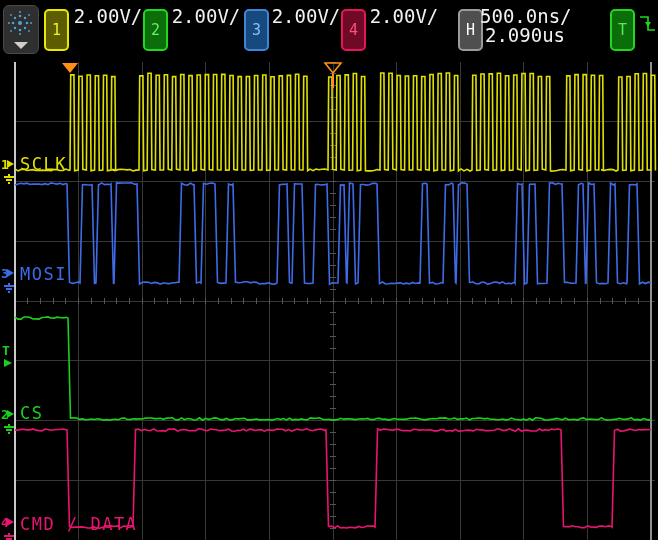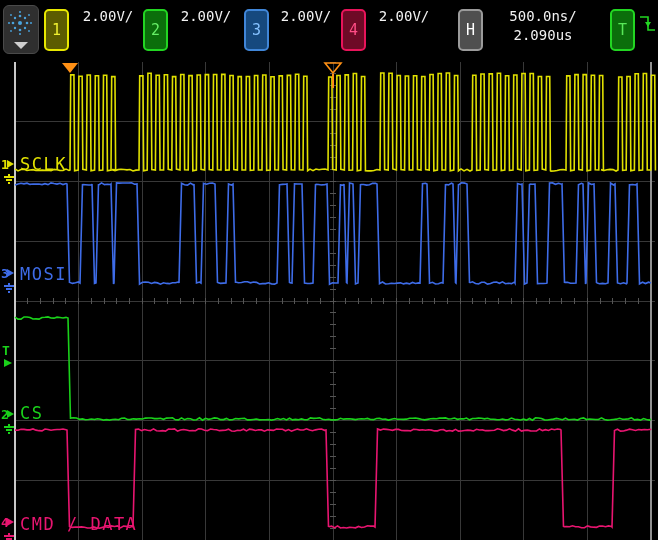--- a/index.html
+++ b/index.html
@@ -6,21 +6,21 @@
   .screen{position:relative;width:658px;height:540px;background:#000;overflow:hidden;
           font-family:"DejaVu Sans Mono","Liberation Mono",monospace;}
   .toolbar{position:absolute;left:0;top:0;width:658px;height:62px;background:#000;}
   .logo-btn{position:absolute;left:3px;top:5px;width:34px;height:47px;background:#2f2f2f;
             border:1px solid #4a4a4a;border-radius:6px;}
   .logo-caret{position:absolute;left:10px;bottom:4px;width:0;height:0;
               border-left:7px solid transparent;border-right:7px solid transparent;
               border-top:7px solid #cfcfcf;}
   .badge{position:absolute;top:9px;width:21px;height:38px;border-radius:5px;border:2px solid;
          display:flex;align-items:center;justify-content:center;font-size:15px;}
-  .vals{position:absolute;top:7px;text-align:center;color:#f2f2f2;font-size:14px;line-height:19px;white-space:pre;}
+  .vals{position:absolute;top:7px;text-align:center;color:#f2f2f2;font-size:19px;line-height:19px;white-space:pre;}
   .scopewrap{position:absolute;left:0;top:62px;width:658px;height:478px;}
   svg text{font-family:"DejaVu Sans Mono","Liberation Mono",monospace;}
 </style>
 </head>
 <body>
 
 <div class="screen">
   <div class="toolbar">
 
     <div class="logo-btn">
@@ -64,21 +64,21 @@
     <div class="vals" style="left:262px;width:88px"><div>2.00V/</div></div>
 
     <div class="badge" style="left: 341px; background: rgb(110, 10, 38); border-color: rgb(232, 20, 90); color: rgb(255, 77, 133);">
         <span>4</span>
       </div>
     <div class="vals" style="left:364px;width:80px"><div>2.00V/</div></div>
 
     <div class="badge" style="left: 458px; background: rgb(79, 79, 79); border-color: rgb(155, 155, 155); color: rgb(255, 255, 255);" id="hbadge">
         <span>H</span>
       </div>
-    <div class="vals" style="left:498px;width:90px"><div>500.0ns/</div><div>2.090us</div></div>
+    <div class="vals" style="left:480px;width:90px"><div>500.0ns/</div><div>2.090us</div></div>
 
     <div class="badge" style="left: 610px; background: rgb(11, 110, 11); border-color: rgb(34, 214, 34); color: rgb(88, 232, 88);" id="tbadge">
         <span>T</span>
       </div>
     <svg width="18" height="22" style="position:absolute;left:639px;top:13px">
       <g stroke="#22d622" stroke-width="1.6" fill="none">
         <path d="M1 4 H9 V17 H16"></path>
       </g>
       <polygon points="6,9 12,9 9,14" fill="#22d622"></polygon>
     </svg>

